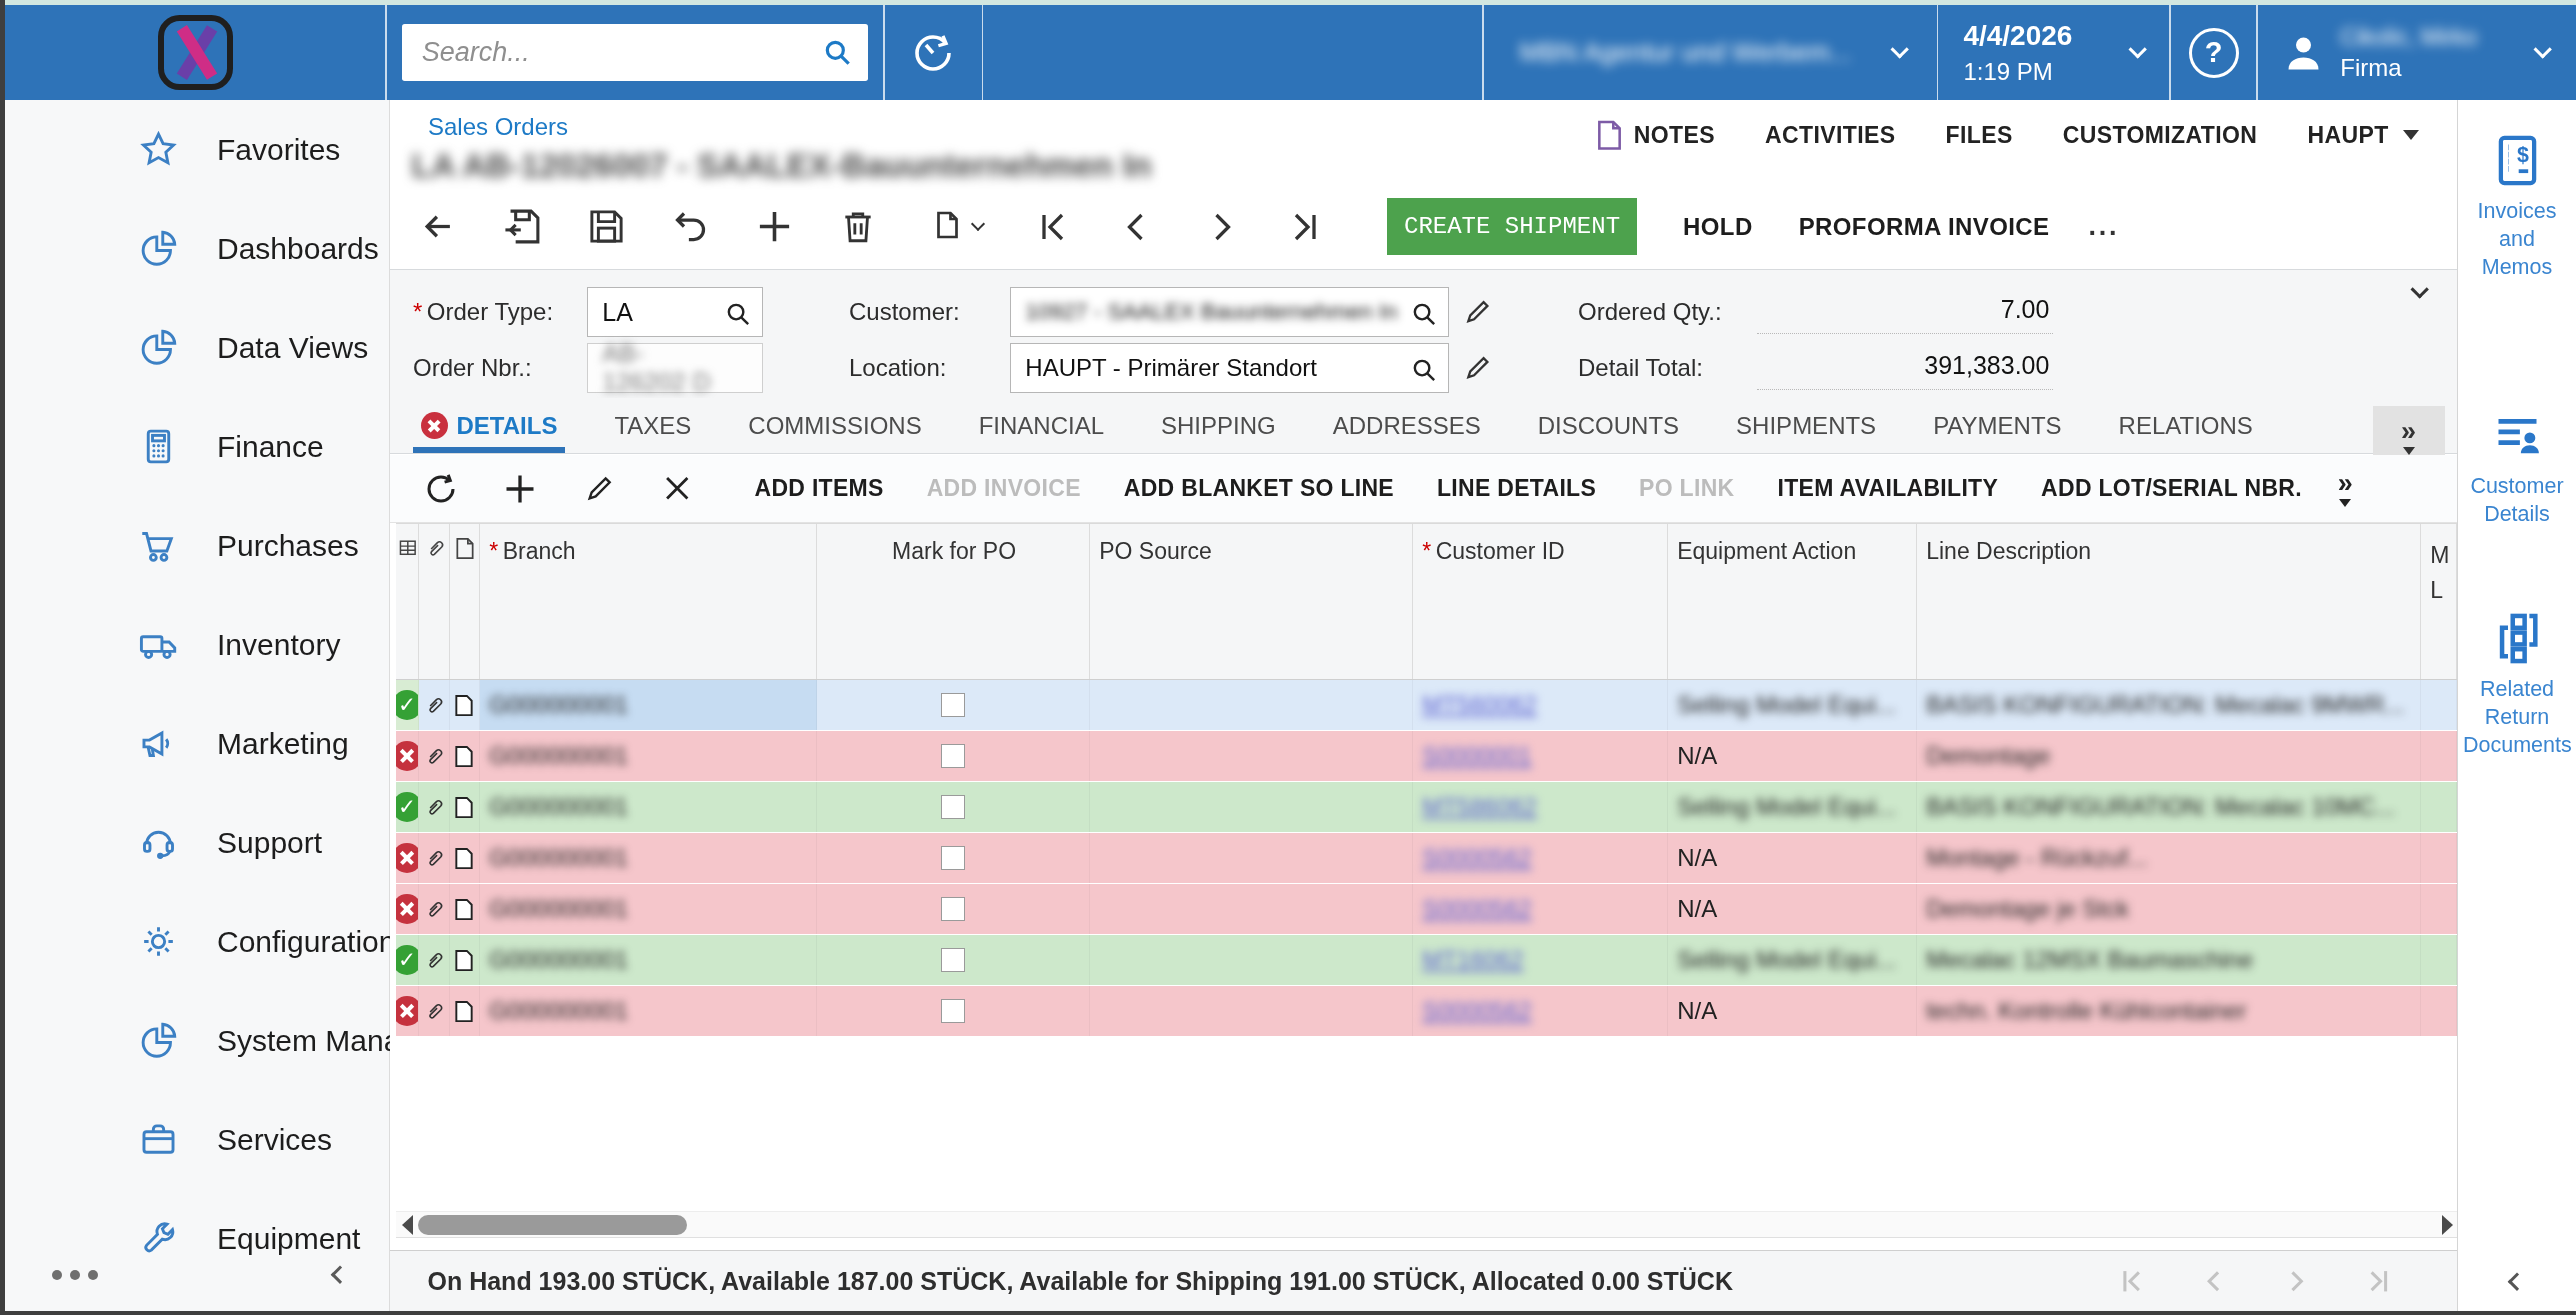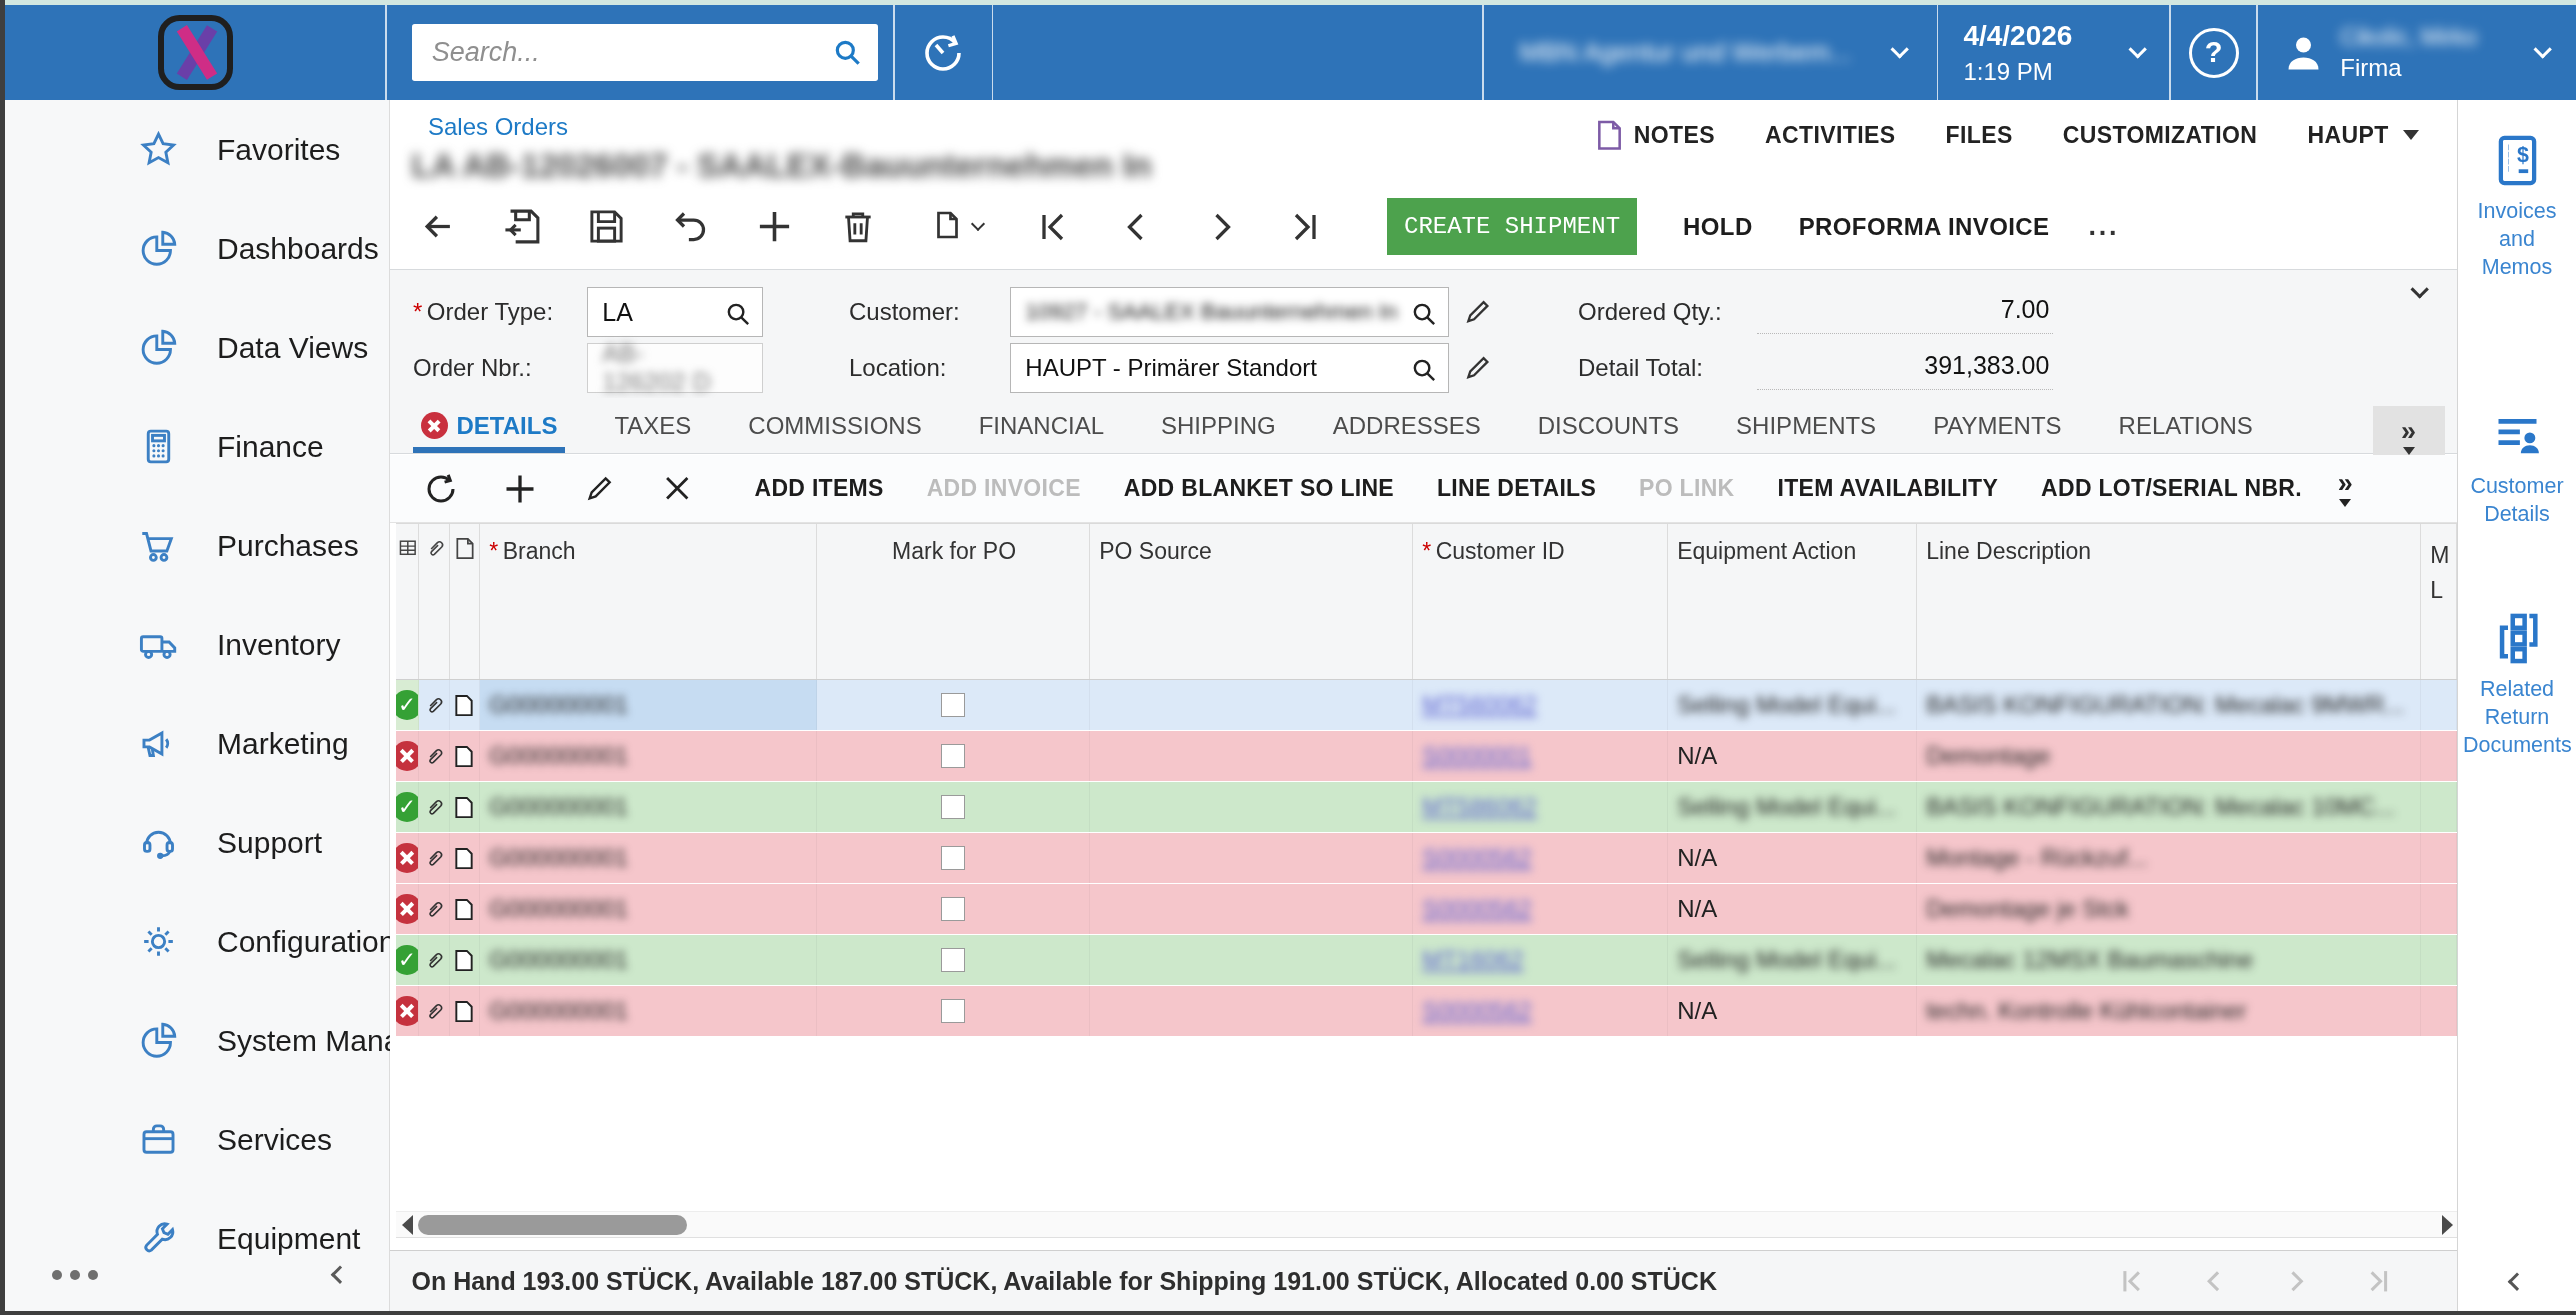--- a/index.html
+++ b/index.html
@@ -21,21 +21,21 @@
   
   .topbar { position:absolute; top:5.4px; left:0; right:0; height:95px; background:#2e73b8; display:flex; align-items:stretch; color:#fff; z-index:50; }
   .tb-sec { display:flex; align-items:center; }
   .tb-div { width:1.8px; background:rgba(255,255,255,.75); }
   .logo-sec { width:380px; justify-content:center; }
   .logo-badge { width:75px; height:75px; border:6.3px solid #1f1f1f; border-radius:21.5px; position:relative; display:flex; align-items:center; justify-content:center; background:#2e73b8; }
   .logo-x { position:relative; width:43px; height:50px; }
   .logo-x i { position:absolute; left:17px; top:-3.6px; width:11.7px; height:57px; }
   .logo-x i.b1 { background:#6a3fa8; transform:rotate(32deg); }
   .logo-x i.b2 { background:#cf2d86; transform:rotate(-32deg); }
-  .search-sec { width:496px; justify-content:center;margin-left:10px; }
+  .search-sec { width:496px; justify-content:center; }
   .search-box { position:relative; width:466px; height:57px; }
   .search-box input { width:100%; height:100%; border:none; border-radius:2.7px; padding:0 63px 0 20px; font-size:27px; color:#333; font-family:inherit; outline:none; }
   .search-box input::placeholder { color:#8f8f8f; font-style:italic; }
   .search-glass { position:absolute; right:14.3px; top:12.5px; }
   .clock-sec { width:97px; justify-content:center; }
   .tb-spacer { flex:1; }
   .company-sec { width:453px; padding:0 30.5px 0 36px; justify-content:space-between; }
   .company-name { font-size:26px; white-space:nowrap; overflow:hidden; max-width:341px; }
   .date-sec { width:231px; padding:0 25px; justify-content:space-between; }
   .date-col { display:flex; flex-direction:column; gap:5.4px; }
@@ -136,21 +136,21 @@
 
   
   .hscroll { position:absolute; top:1111px; left:6.3px; width:2062px; height:27px; background:#fafafa; border-top:0.9px solid #ededed; border-bottom:0.9px solid #e0e0e0; display:flex; align-items:center; }
   .sb-arrow { width:0; height:0; border-top:10px solid transparent; border-bottom:10px solid transparent; margin:0 5.4px; cursor:pointer; }
   .sb-arrow.l { border-right:11.7px solid #4a4a4a; }
   .sb-arrow.r { border-left:11.7px solid #4a4a4a; margin-left:auto; }
   .sb-thumb { width:269px; height:20px; border-radius:10px; background:#9a9a9a; cursor:grab; }
 
   
   .statusbar { position:absolute; top:1150px; left:0; right:0; bottom:0; background:#f5f6f7; border-top:0.9px solid #cfcfcf; display:flex; align-items:center; padding:0 63px 0 21.5px; }
-  .status-text { font-size:25px; font-weight:bold; color:#2e2e2e; }
+  .status-text { font-size:25px; font-weight:bold; color:#2e2e2e;margin-left:16px; }
   .pager { margin-left:auto; display:flex; align-items:center; gap:52px; color:#c3c3c3; }
   .pager svg { cursor:pointer; }
 
   
   .rightpanel { position:absolute; top:100px; left:2452px; right:0; bottom:0; background:#fff; border-left:0.9px solid #d5d5d5; display:flex; flex-direction:column; align-items:center; }
   .rp-item { margin-top:36px; display:flex; flex-direction:column; align-items:center; gap:9px; cursor:pointer; text-align:center; }
   .rp-item .rp-lbl { font-size:21.5px; color:#3a85d0; line-height:1.3; width:108px; }
   .rp-item.gap1 { margin-top:32px; } .rp-item.gap2 { margin-top:125px; } .rp-item.gap3 { margin-top:81px; }
   .rp-collapse { margin-top:auto; margin-bottom:23px; color:#555; cursor:pointer; }
 

